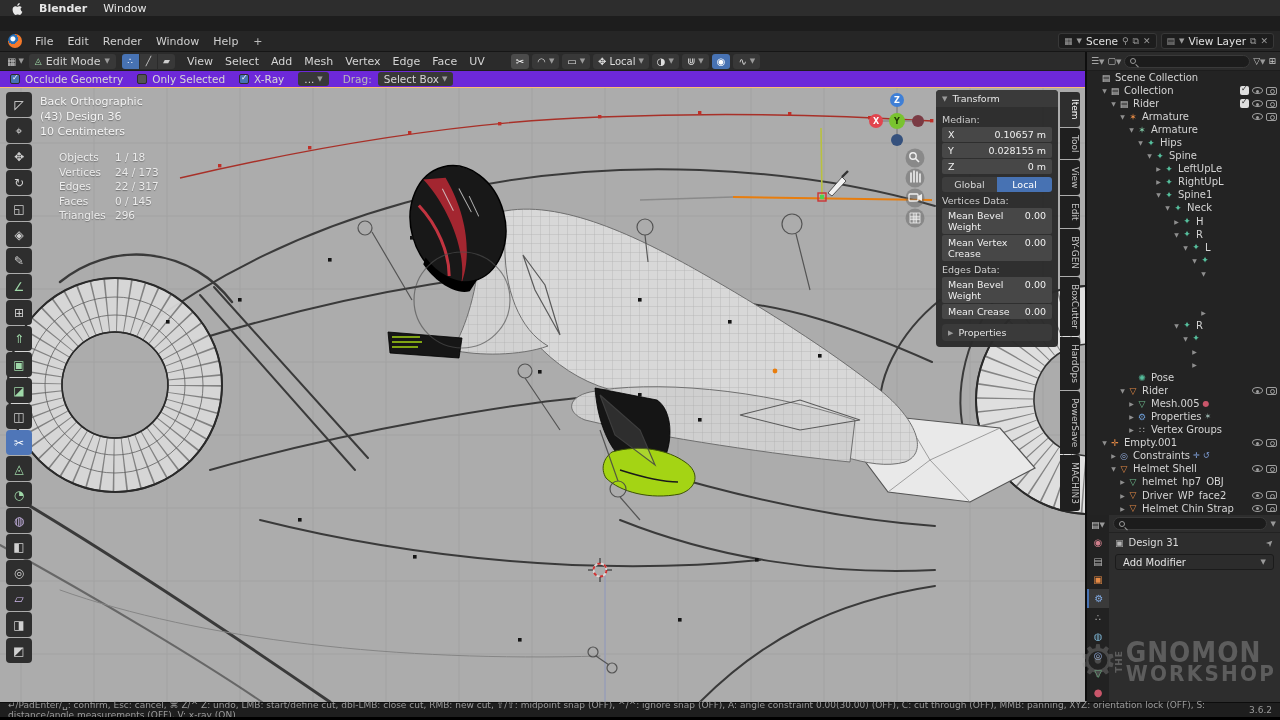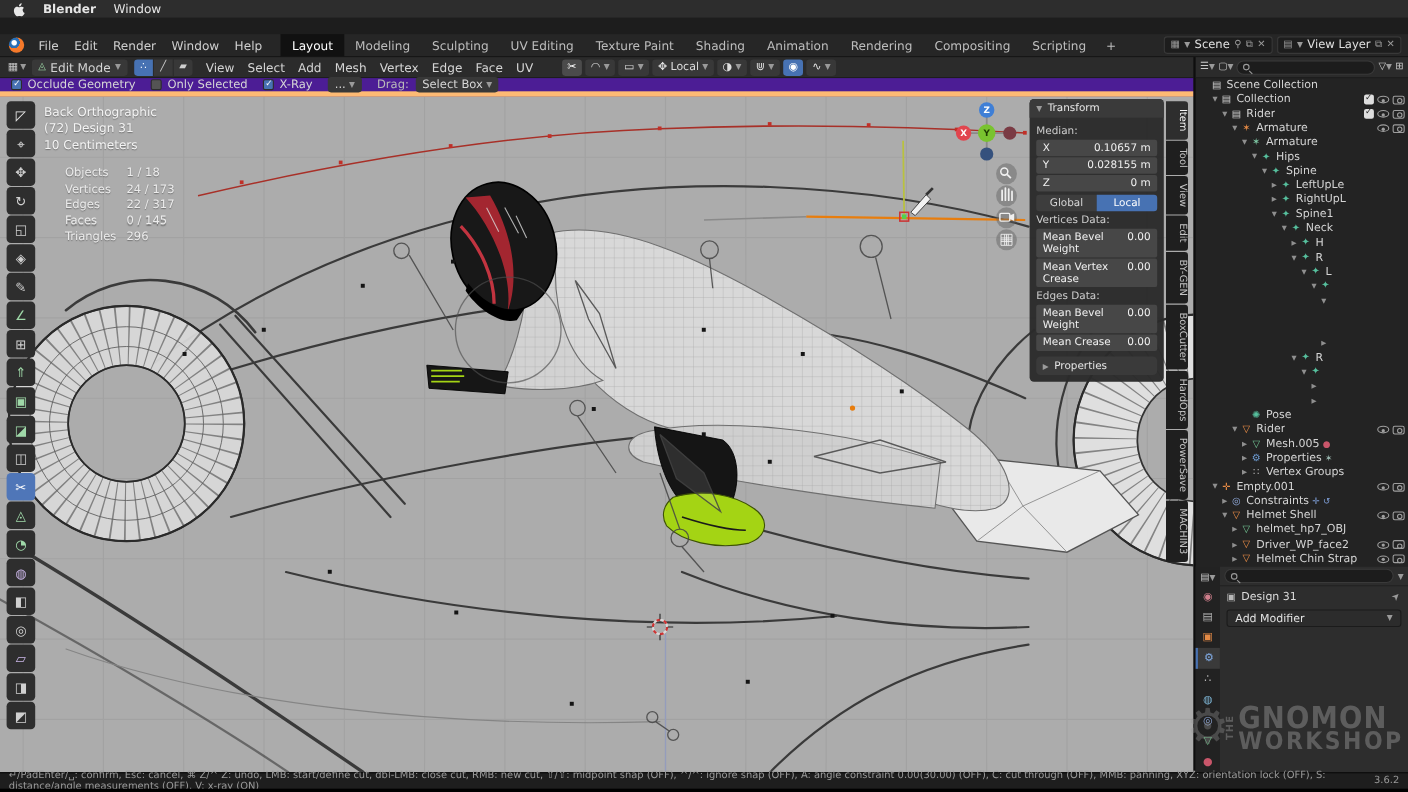--- a/index.html
+++ b/index.html
@@ -41,21 +41,21 @@
   .selmode span:last-child{border-radius:0 3px 3px 0;}
   .vp-menus{display:flex;}
   .vp-menus .menu-item{padding:2px 6px;}
   .mid-tools{display:flex;align-items:center;gap:3px;margin-left:18px;}
   .tool-chip{display:flex;align-items:center;gap:3px;background:#383838;border-radius:3px;padding:1px 5px;height:15px;font-size:10px;color:#dedede;}
   .tool-chip.knife-ind{background:#4b4b4b;color:#fff;}
   .tool-chip.blue{background:#4772b3;color:#fff;}
   .carat{font-size:7px;color:#9a9a9a;}
 
   
-  .tool-settings{position:absolute;left:0;top:71px;width:1085px;height:17px;background:#4c1d95;border-bottom:5px solid #fdba74;display:flex;align-items:center;gap:14px;padding:0 10px;font-size:10.5px;color:#d6d6d6;}
+  .tool-settings{position:absolute;left:0;top:71px;width:1085px;height:17px;background:#6d28d9;border-bottom:1px solid #fdba74;display:flex;align-items:center;gap:14px;padding:0 10px;font-size:10.5px;color:#d6d6d6;}
   .cb{display:flex;align-items:center;gap:5px;}
   .box{width:10px;height:10px;border-radius:2px;background:#545454;border:1px solid #2c2c2c;position:relative;}
   .box.checked{background:#4772b3;}
   .box.checked:after{content:"✓";position:absolute;left:1px;top:-2px;font-size:8px;color:#fff;}
   .dd-sm{display:flex;align-items:center;gap:3px;background:#383838;border-radius:3px;padding:1px 6px;height:14px;}
   .drag-lab{color:#b9b9b9;}
 
   
   .viewport{position:absolute;left:0;top:88px;width:1085px;height:614px;background:#acacac;overflow:hidden;}
   .vp-svg{position:absolute;left:0;top:0;}
@@ -149,32 +149,20 @@
 
 
   <div class="topbar">
     <span class="logo"></span>
     <span id="top-menus" style="display:flex;">
         <span class="menu-item">File</span>
         <span class="menu-item">Edit</span>
         <span class="menu-item">Render</span>
         <span class="menu-item">Window</span>
         <span class="menu-item">Help</span>
-      </span>
-    <span class="ws-tabs" id="ws-tabs">
-        <span class="ws-tab active">Layout</span>
-        <span class="ws-tab">Modeling</span>
-        <span class="ws-tab">Sculpting</span>
-        <span class="ws-tab">UV Editing</span>
-        <span class="ws-tab">Texture Paint</span>
-        <span class="ws-tab">Shading</span>
-        <span class="ws-tab">Animation</span>
-        <span class="ws-tab">Rendering</span>
-        <span class="ws-tab">Compositing</span>
-        <span class="ws-tab">Scripting</span>
       </span>
     <span class="ws-plus">+</span>
     <div class="topbar-right">
       <div class="chip">
         <span class="g">▦</span>
           <span class="carat">▼</span>
         <span class="lbl">Scene</span>
         <span class="g">⚲</span>
         <span class="g">⧉</span>
         <span class="g">✕</span>
@@ -447,21 +435,21 @@
         <div class="ltool" style="color: rgb(203, 183, 232);">◍</div>
         <div class="ltool" style="color: rgb(208, 208, 208);">◧</div>
         <div class="ltool" style="color: rgb(208, 208, 208);">◎</div>
         <div class="ltool" style="color: rgb(203, 183, 232);">▱</div>
         <div class="ltool" style="color: rgb(208, 208, 208);">◨</div>
         <div class="ltool" style="color: rgb(208, 208, 208);">◩</div>
       </div>
 
     <div class="overlay-info">
       <div>Back Orthographic</div>
-      <div>(72) Design 31</div>
+      <div>(43) Design 36</div>
       <div>10 Centimeters</div>
     </div>
     <div class="overlay-stats" id="vp-stats">
         <div class="stat-row">
           <span class="sn">Objects</span>
           <span>1 / 18</span>
         </div>
         <div class="stat-row">
           <span class="sn">Vertices</span>
           <span>24 / 173</span>

